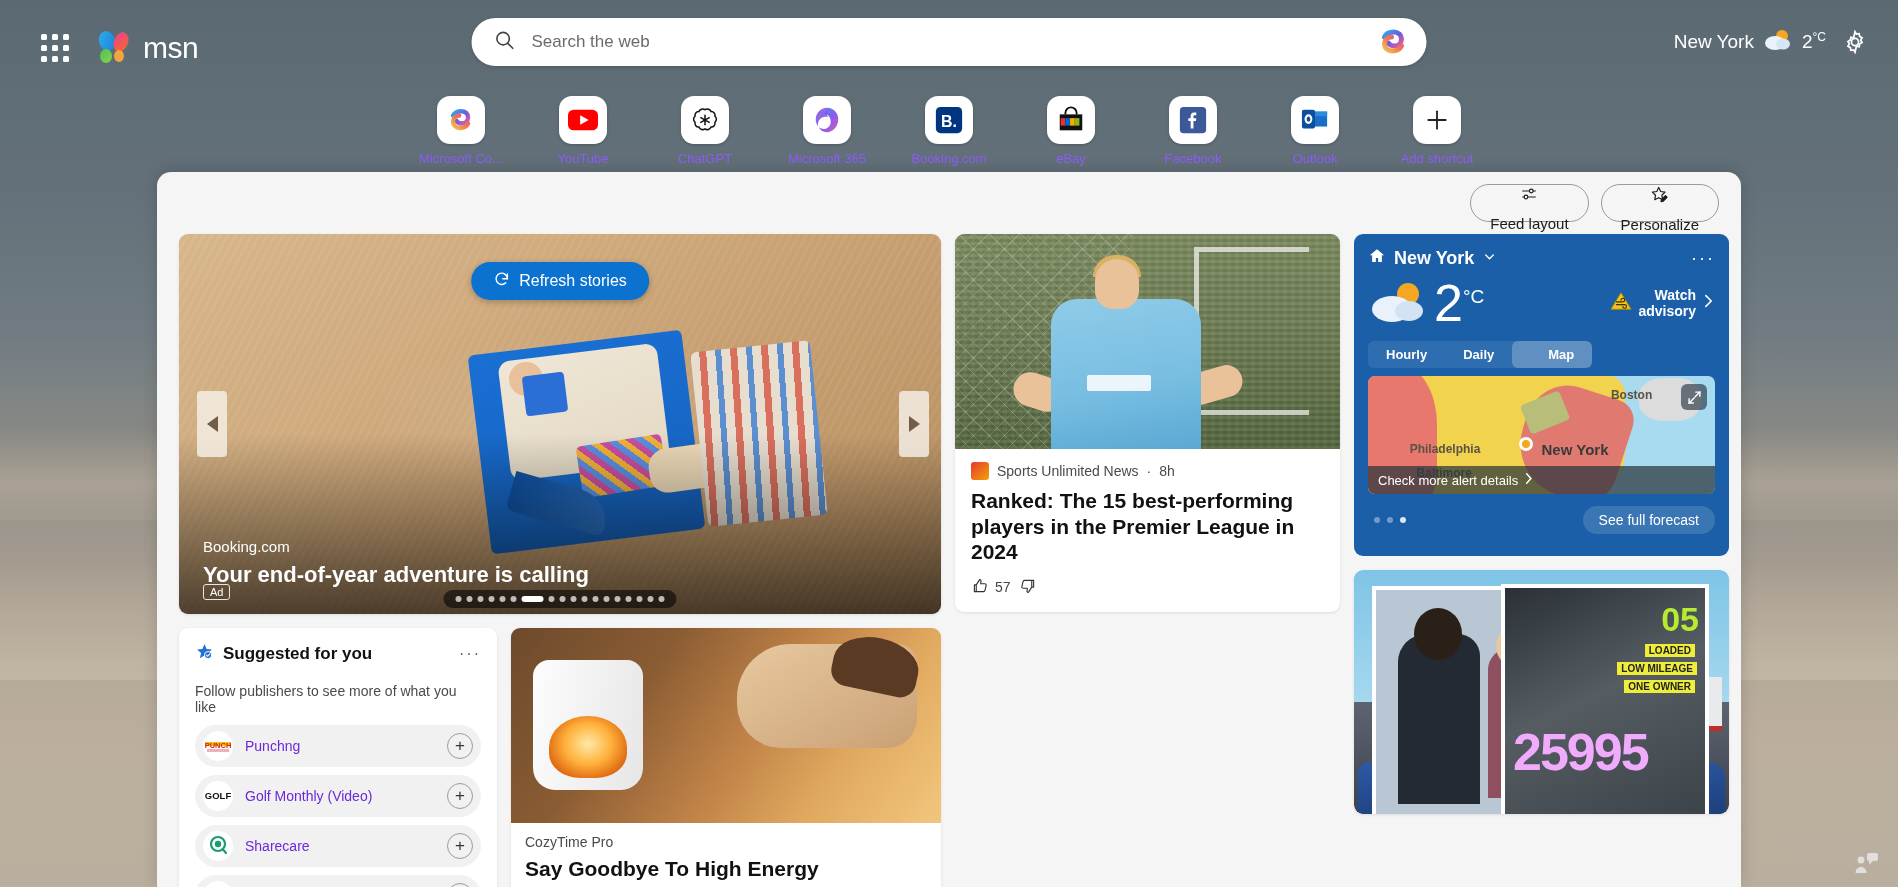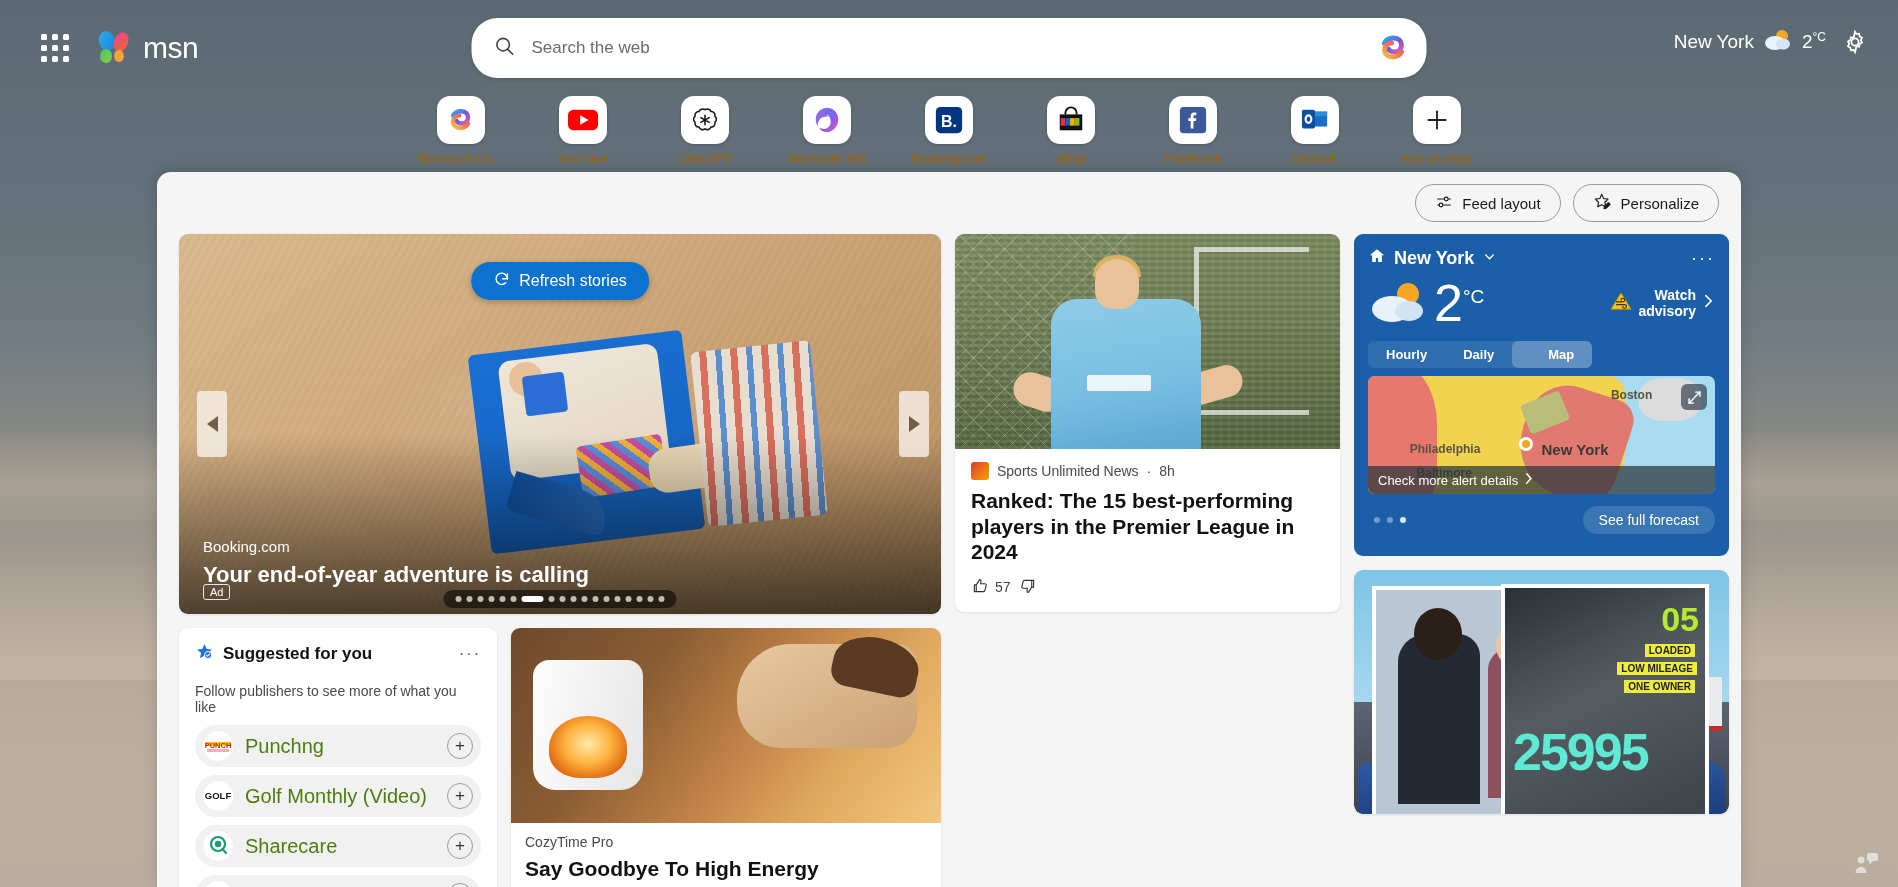--- a/index.html
+++ b/index.html
@@ -36,21 +36,21 @@
 
   .brand { display: flex; align-items: center; margin-left: 24px; gap: 9px; cursor: pointer; }
   .brand-logo { width: 38px; height: 34px; position: relative; }
   .brand-text { color: #fff; font-size: 30px; font-weight: 400; letter-spacing: -.5px; }
 
   .searchwrap {
     position: absolute; left: 50%; transform: translateX(-50%); top: 18px;
     width: 955px; height: 48px;
   }
   .searchbar {
-    width: 100%; height: 60px; background: #fff; border-radius: 26px;
+    width: 100%; height: 48px; background: #fff; border-radius: 26px;
     display: flex; align-items: center; padding: 0 16px 0 22px;
     box-shadow: 0 1px 4px rgba(0,0,0,.18);
   }
   .search-input {
     flex: 1; border: none; outline: none; font-size: 17px; color: #1b1b1b;
     font-family: "Liberation Sans", sans-serif; background: transparent; margin-left: 16px;
   }
   .search-input::placeholder { color: #6b6b6b; }
 
   .copilot-ico { width: 34px; height: 34px; flex: 0 0 34px; position: relative; cursor: pointer; }
@@ -68,42 +68,42 @@
   .shortcuts {
     position: absolute; top: 96px; left: 0; right: 0; height: 76px;
     display: flex; justify-content: center; gap: 22px; z-index: 25;
   }
   .sc { width: 100px; display: flex; flex-direction: column; align-items: center; gap: 7px; cursor: pointer; }
   .sc-tile {
     width: 48px; height: 48px; border-radius: 13px; background: #fff;
     display: flex; align-items: center; justify-content: center;
     box-shadow: 0 1px 3px rgba(0,0,0,.2); overflow: hidden; position: relative;
   }
-  .sc-label { color: #a16207; font-size: 13px; white-space: nowrap; overflow: hidden; text-overflow: ellipsis; max-width: 100px; text-align: center; }
+  .sc-label { color: #8b5cf6; font-size: 13px; white-space: nowrap; overflow: hidden; text-overflow: ellipsis; max-width: 100px; text-align: center; }
 
   
   .feed {
     position: absolute; left: 157px; top: 172px; width: 1584px; bottom: 0;
     background: #f5f5f5; border-radius: 14px 14px 0 0;
     box-shadow: 0 -2px 16px rgba(0,0,0,.16); overflow: hidden; z-index: 20;
   }
   .feednav {
     height: 62px; display: flex; align-items: center; padding: 0 22px 0 22px;
   }
   .tabs { display: flex; align-items: center; gap: 6px; }
   .tab {
     padding: 8px 15px; font-size: 16px; color: #2b2b2b; border-radius: 9px; cursor: pointer;
     white-space: nowrap;
   }
   .tab.active { background: #fff; color: #0b57d0; font-weight: 700; box-shadow: 0 1px 3px rgba(0,0,0,.12); }
   .navright { margin-left: auto; display: flex; gap: 12px; }
   .pill {
     height: 38px; border: 1px solid #9a9a9a; border-radius: 20px; background: transparent;
     display: flex; align-items: center; gap: 9px; padding: 0 19px; font-size: 15px; color: #1b1b1b;
-    cursor: pointer; font-family: "Liberation Sans", sans-serif;
+    cursor: pointer; font-family: "Liberation Sans", sans-serif; flex-direction: column;
   }
 
   .grid {
     padding: 0 22px; display: grid;
     grid-template-columns: 762px 385px 375px;
     gap: 14px; align-items: start;
   }
   .card {
     background: #fff; border-radius: 9px; overflow: hidden;
     box-shadow: 0 1px 3px rgba(0,0,0,.10);
@@ -236,21 +236,21 @@
   .sug { padding: 14px 16px 10px; }
   .sug-head { display: flex; align-items: center; gap: 9px; }
   .sug-title { font-size: 17px; font-weight: 700; color: #111; }
   .sug-dots { margin-left: auto; color: #555; letter-spacing: 2px; cursor: pointer; }
   .sug-sub { font-size: 14px; color: #4a4a4a; margin: 18px 0 10px; }
   .pub {
     display: flex; align-items: center; gap: 12px; background: #f1f1f1;
     border-radius: 22px; padding: 6px 8px 6px 8px; margin-bottom: 8px; cursor: pointer;
   }
   .pub-ava { width: 30px; height: 30px; border-radius: 50%; background: #fff; display: flex; align-items: center; justify-content: center; font-size: 8px; font-weight: 700; overflow: hidden; flex: 0 0 30px; }
-  .pub-name { font-size: 20px; color: #4d7c0f; }
+  .pub-name { font-size: 14px; color: #6d28d9; }
   .pub-add { margin-left: auto; width: 26px; height: 26px; border-radius: 50%; border: 1px solid #9c9c9c; display: flex; align-items: center; justify-content: center; font-size: 17px; color: #333; flex: 0 0 26px; }
 
   
   .cozy-img { height: 195px; position: relative; overflow: hidden;
     background: linear-gradient(125deg, #6d4a2c 0%, #8a5c33 30%, #c08247 55%, #e0a85f 75%, #f3c67d 100%); }
   .heater { position:absolute; left:22px; top:32px; width:110px; height:130px;
     background: linear-gradient(100deg,#fdfdfd,#e6e6e6); border-radius: 16px 16px 22px 22px; }
   .heater-glow { position:absolute; left:38px; top:88px; width:78px; height:62px; border-radius: 50% 50% 40% 40%;
     background: radial-gradient(ellipse at 50% 45%, #ffe9a8 0%, #ffb13c 42%, #e06b12 75%, #a33e06 100%); }
   .cozy-person { position:absolute; right:24px; top:16px; width:180px; height:104px;
@@ -271,21 +271,21 @@
   .dinset-l { position:absolute; left:18px; top:16px; width:228px; height:246px; background:#b9c6d3; border:4px solid #fff; overflow:hidden; }
   .dinset-r { position:absolute; right:20px; top:14px; width:208px; height:246px; background:#1d1d1d; border:4px solid #fff; overflow:hidden; }
   .man-suit { position:absolute; left:22px; top:44px; width:82px; height:170px; background:#232a33; border-radius:28px 22px 0 0; }
   .man-head { position:absolute; left:38px; top:18px; width:48px; height:52px; background:#2a2018; border-radius:50%; }
   .woman { position:absolute; left:112px; top:58px; width:62px; height:150px; background:#8e4f5e; border-radius:22px 18px 0 0; }
   .woman-h { position:absolute; left:120px; top:34px; width:42px; height:44px; background:#e8c79e; border-radius:50%; }
   .man2 { position:absolute; left:160px; top:46px; width:70px; height:165px; background:#b07a86; border-radius:22px 18px 0 0; }
   .man2-h { position:absolute; left:168px; top:20px; width:46px; height:48px; background:#e8c79e; border-radius:50%; }
   .orange-bag { position:absolute; left:188px; top:120px; width:44px; height:86px; background:#e4632a; border-radius:6px; }
   .wshield { position:absolute; inset:0; background: linear-gradient(155deg,#2a3035 0%, #555d63 45%, #3a4147 100%); }
-  .price { position:absolute; left:8px; bottom:44px; font-size:52px; font-weight:900; color:#5eead4; font-family:"Liberation Sans",sans-serif; letter-spacing:-2px; }
+  .price { position:absolute; left:8px; bottom:44px; font-size:52px; font-weight:900; color:#f0abfc; font-family:"Liberation Sans",sans-serif; letter-spacing:-2px; }
   .pstick { position:absolute; background:#eeee3a; color:#222; font-size:10px; font-weight:700; padding:1px 4px; }
   .cars { position:absolute; left:0; right:0; bottom:0; height:40%; }
   .car { position:absolute; bottom:0; height:52px; border-radius:12px 16px 4px 4px; }
 
   
   .feedback { position: absolute; right: 18px; bottom: 10px; width: 28px; height: 26px; opacity: .85; z-index: 40; cursor: pointer; }
 </style>
 </head>
 <body>
 

